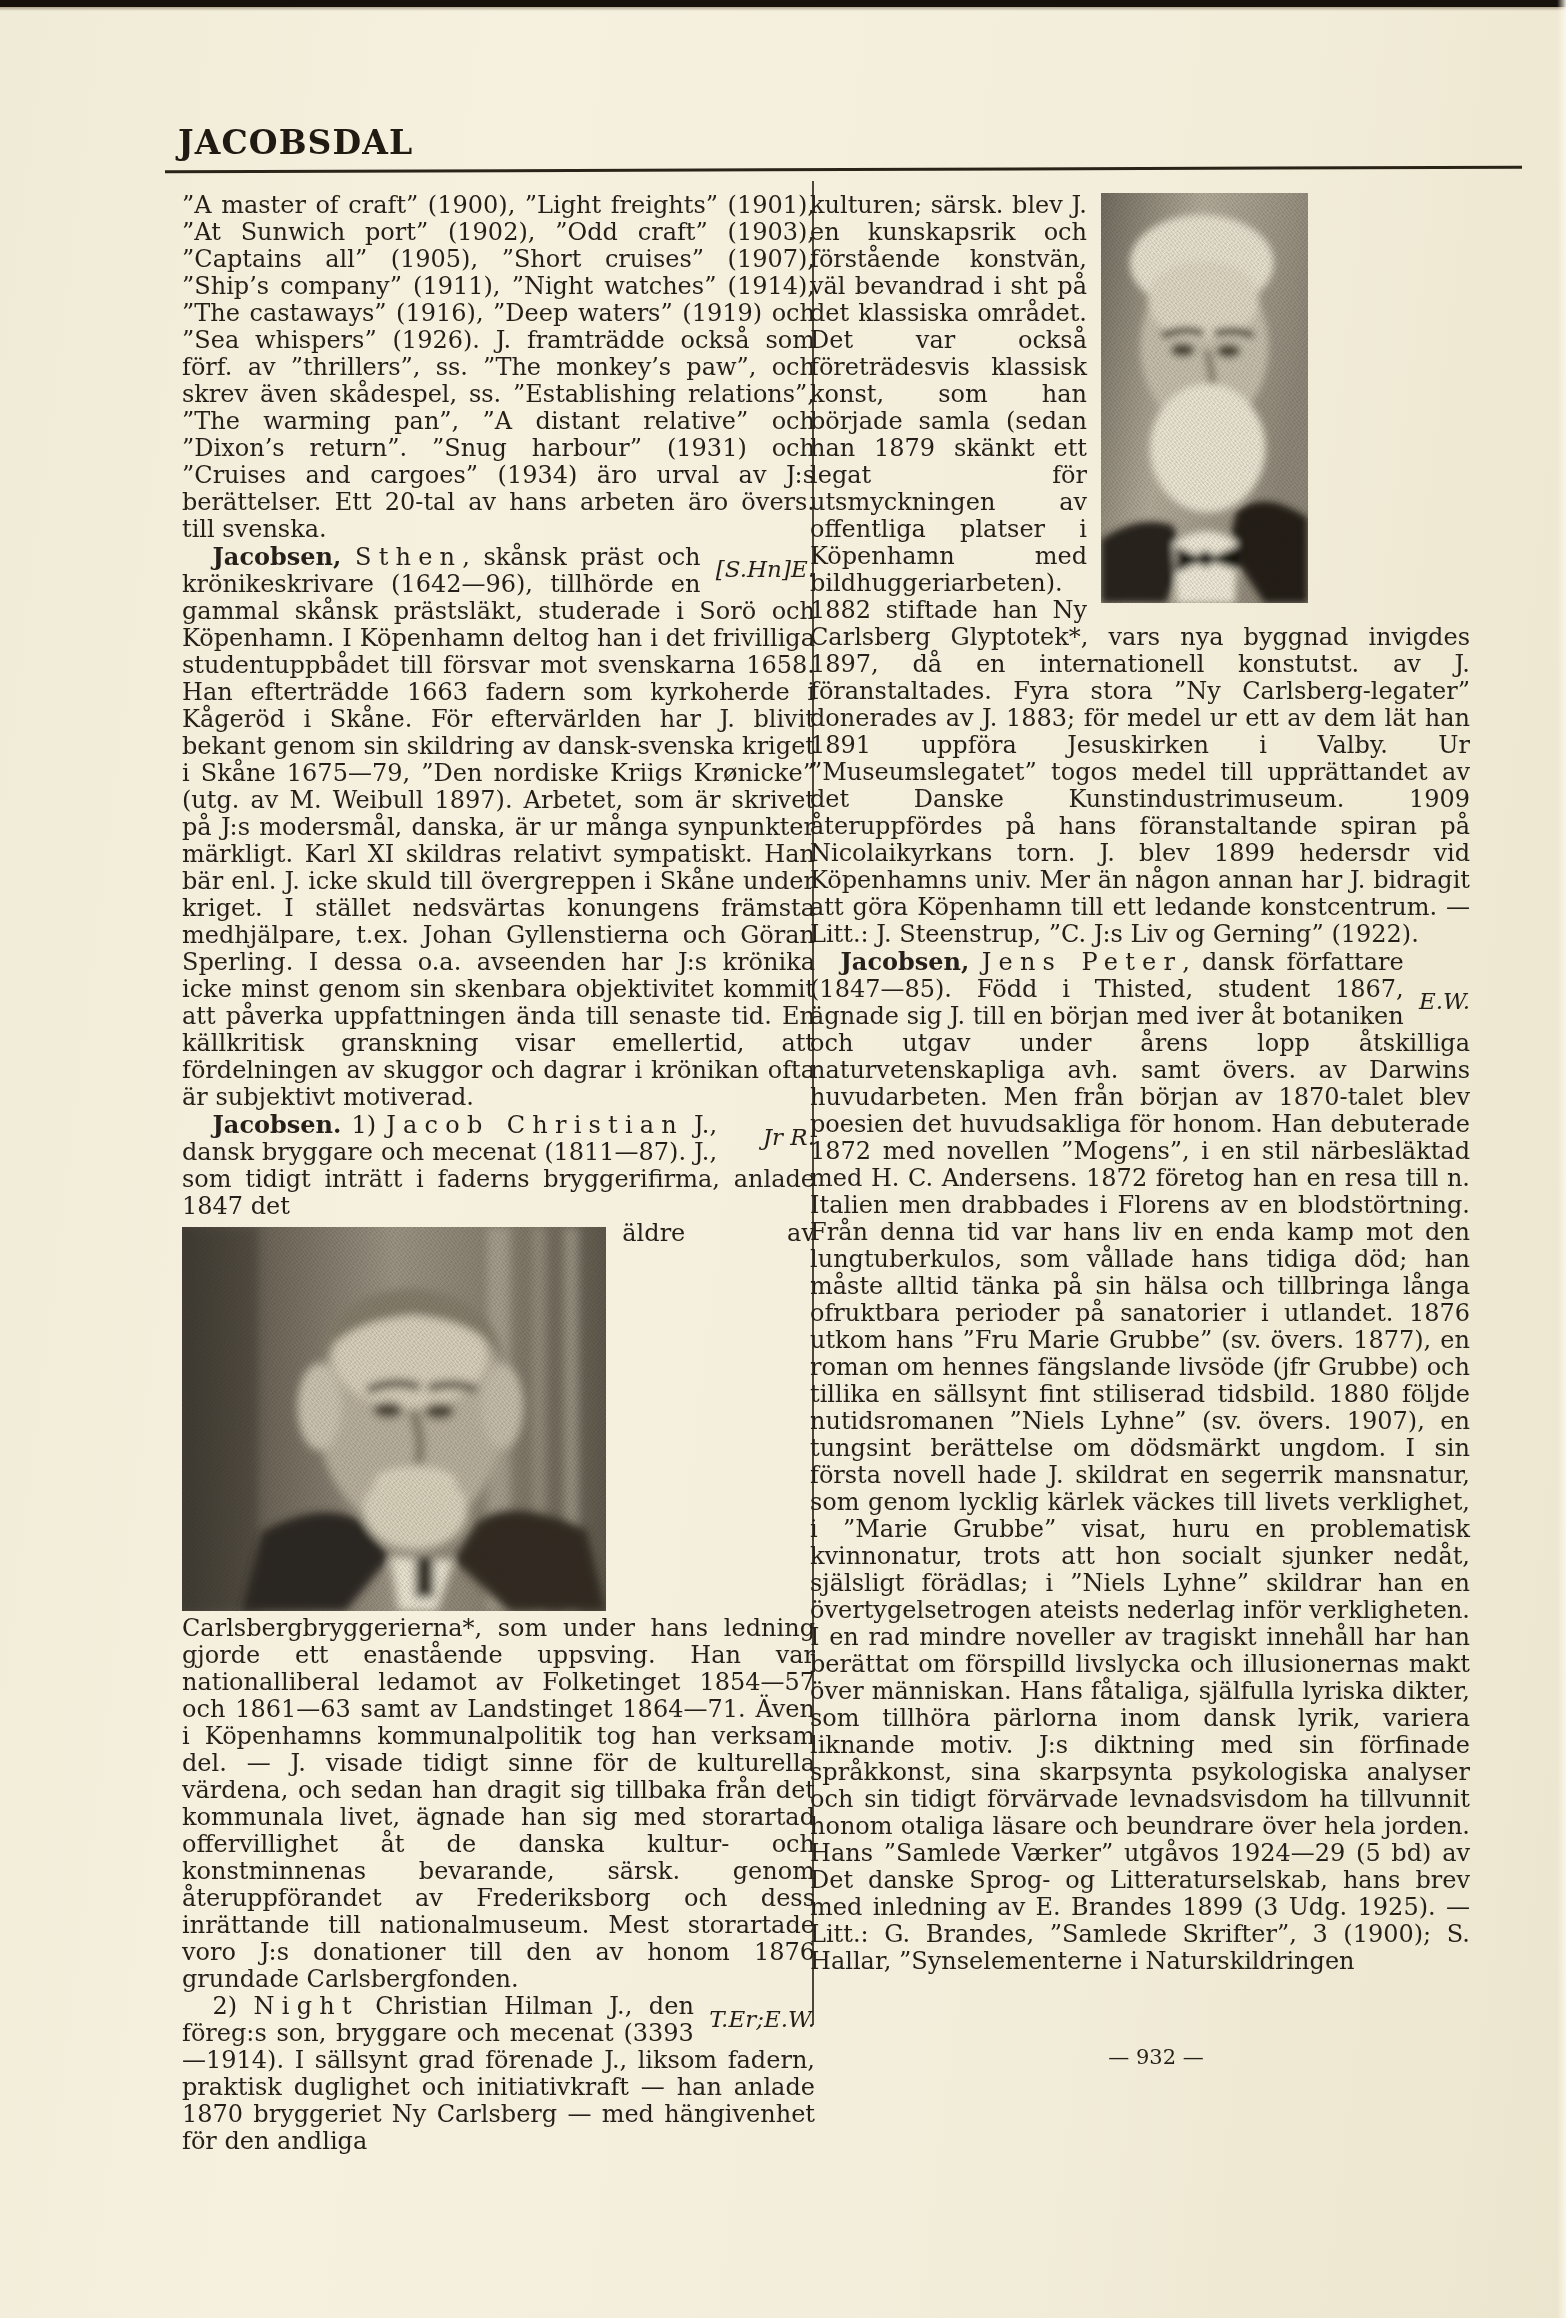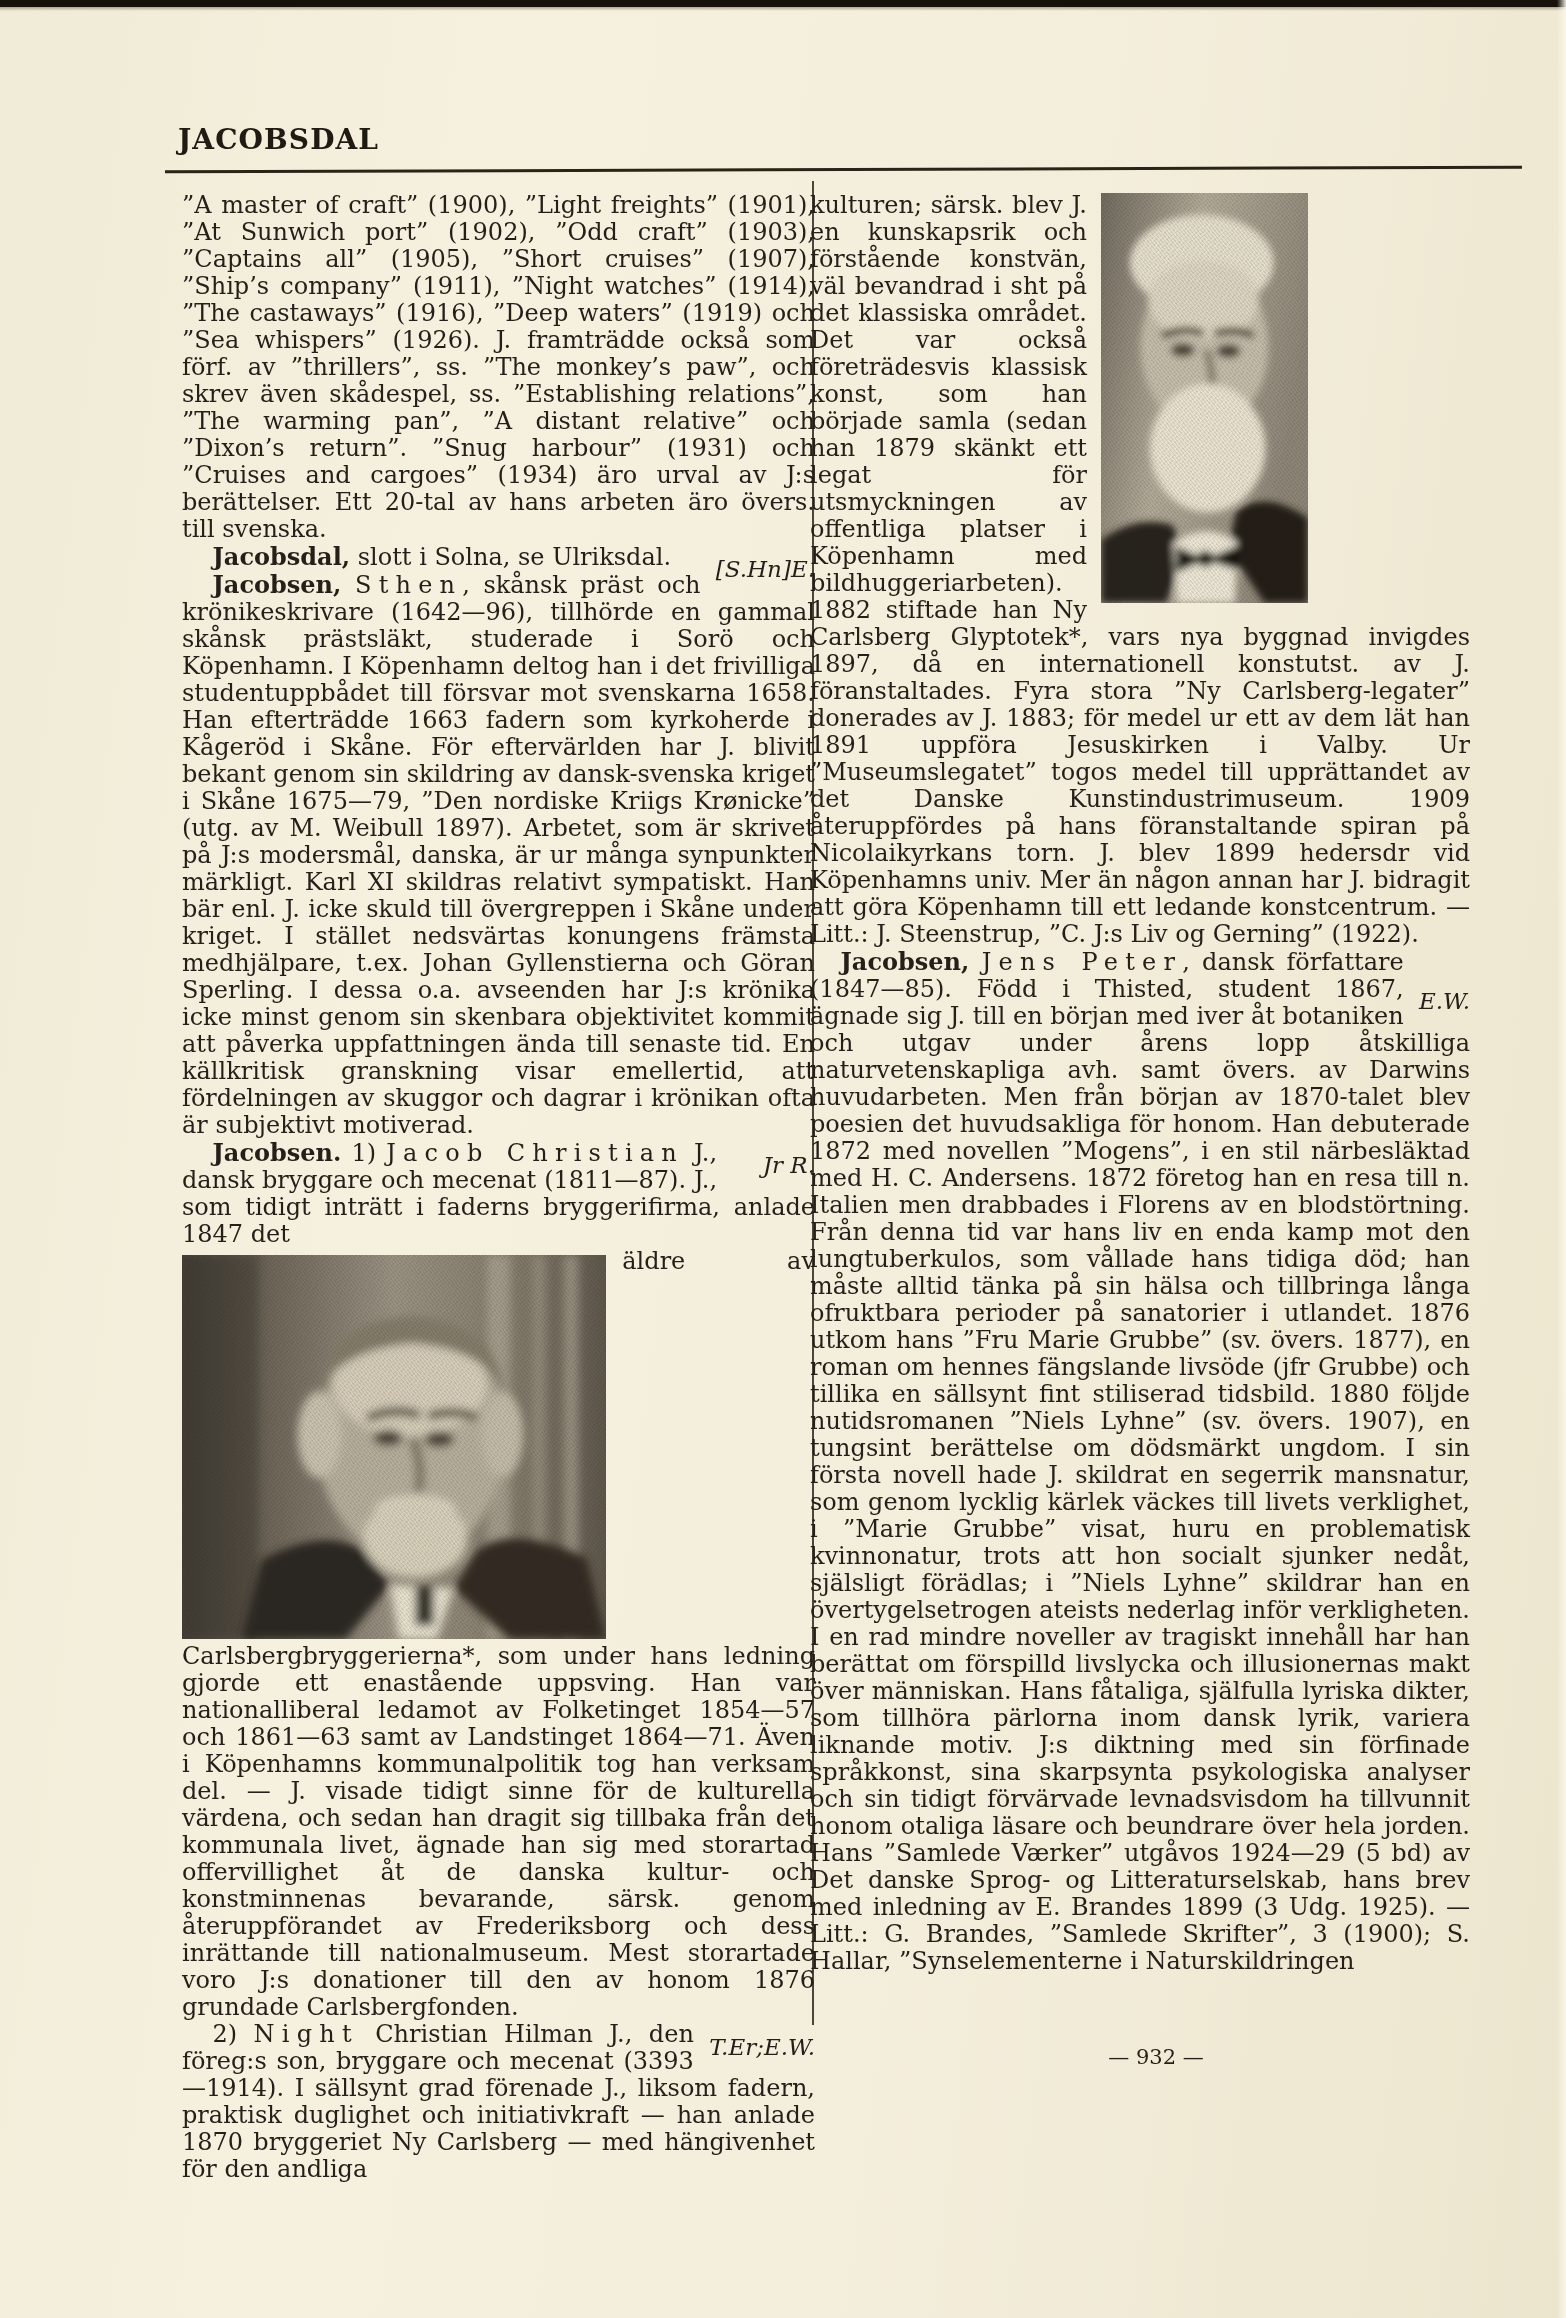--- a/index.html
+++ b/index.html
@@ -4,21 +4,21 @@
 <style>
   html,body{margin:0;padding:0;background:#8a8578;}
   .page{position:relative;width:1567px;height:2319px;overflow:hidden;
         background:linear-gradient(97deg,#f0ebd6 0%,#f6f1df 28%,#f3eedb 62%,#ece5ce 100%);
         font-family:"DejaVu Serif","Liberation Serif",serif;color:#241f18;}
   .scan-edge-top{position:absolute;top:0;left:0;width:100%;height:7px;background:#16110b;}
   .scan-edge-top::after{content:"";position:absolute;top:7px;left:0;width:100%;height:4.4px;
         background:linear-gradient(180deg,rgba(70,45,20,.38),rgba(70,45,20,0));}
   .edge-right{position:absolute;top:0;right:0;width:9.8px;height:100%;
         background:linear-gradient(270deg,#fbf8ec,rgba(251,248,236,0));}
-  .header{position:absolute;left:178px;top:126px;font-size:28px;font-weight:700;
+  .header{position:absolute;left:178px;top:126px;font-size:33px;font-weight:700;
         letter-spacing:1.1px;line-height:1;color:#1f1a12;}
   .header-rule{position:absolute;left:165px;top:168px;width:1357px;height:3.3px;
         background:#2a2317;transform:rotate(-0.2deg);}
   .divider{position:absolute;left:812px;top:181px;width:2.2px;height:1844px;background:#262016;opacity:.82;}
   .col{position:absolute;top:192px;}
   .col-left{left:182px;width:633px;}
   .col-right{left:810px;width:660px;}
   p{margin:0;text-indent:30.5px;font-size:24px;line-height:27px;text-align:justify;}
   p.noindent{text-indent:0;}
   .headword{font-weight:700;}
@@ -45,23 +45,20 @@
 
   <div class="header">JACOBSDAL</div>
   <div class="header-rule"></div>
   <div class="divider"></div>
 
   <div class="col col-left">
 
     <p class="noindent"><span>”A master of craft” (1900), ”Light freights” (1901), ”At Sunwich port” (1902), ”Odd craft” (1903), ”Captains all” (1905), ”Short cruises” (1907), ”Ship’s company” (1911), ”Night watches” (1914), ”The castaways” (1916), ”Deep waters” (1919) och ”Sea whispers” (1926). J. framträdde också som förf. av ”thrillers”, ss. ”The monkey’s paw”, och skrev även skådespel, ss. ”Establishing relations”, ”The warming pan”, ”A distant relative” och ”Dixon’s return”. ”Snug harbour” (1931) och ”Cruises and cargoes” (1934) äro urval av J:s berättelser. Ett 20-tal av hans arbeten äro övers. till svenska.</span>
       <span class="sig">[S.Hn]E.</span></p>
 
-    <p>
-      <span class="headword">Jacobsdal,</span>
-      <span>slott i Solna, se Ulriksdal.</span></p>
 
     <p>
       <span class="headword">Jacobsen,</span>
       <span class="spaced">Sthen</span><span>, skånsk präst och krönikeskrivare (1642—96), tillhörde en gammal skånsk prästsläkt, studerade i Sorö och Köpenhamn. I Köpenhamn deltog han i det frivilliga studentuppbådet till försvar mot svenskarna 1658. Han efterträdde 1663 fadern som kyrkoherde i Kågeröd i Skåne. För eftervärlden har J. blivit bekant genom sin skildring av dansk-svenska kriget i Skåne 1675—79, ”Den nordiske Kriigs Krønicke” (utg. av M. Weibull 1897). Arbetet, som är skrivet på J:s modersmål, danska, är ur många synpunkter märkligt. Karl XI skildras relativt sympatiskt. Han bär enl. J. icke skuld till övergreppen i Skåne under kriget. I stället nedsvärtas konungens främsta medhjälpare, t.ex. Johan Gyllenstierna och Göran Sperling. I dessa o.a. avseenden har J:s krönika icke minst genom sin skenbara objektivitet kommit att påverka uppfattningen ända till senaste tid. En källkritisk granskning visar emellertid, att fördelningen av skuggor och dagrar i krönikan ofta är subjektivt motiverad.</span>
       <span class="sig">Jr R.</span></p>
 
     <p>
       <span class="headword">Jacobsen.</span>
       <span>1)</span>
       <span class="spaced">Jacob Christian</span>

